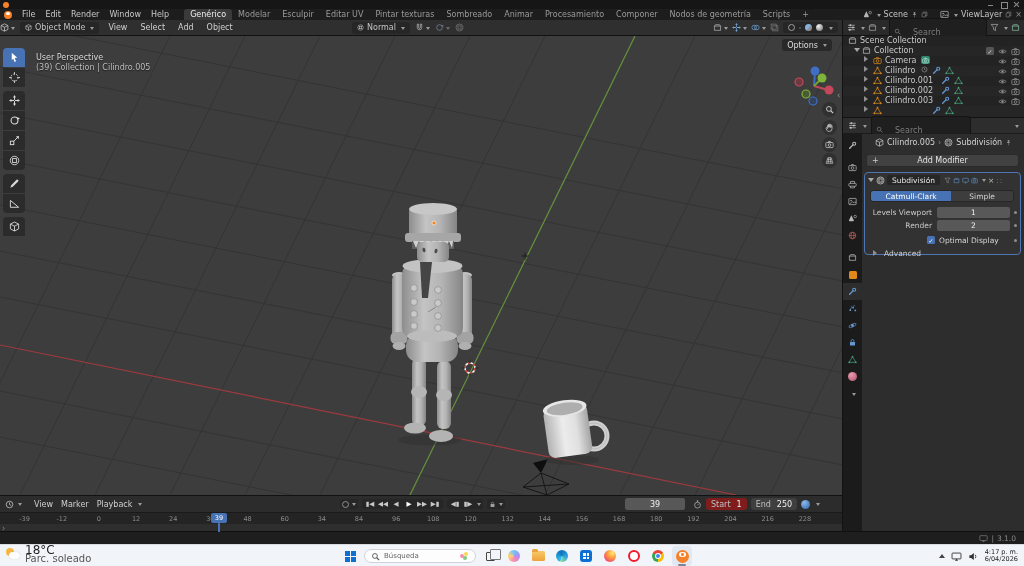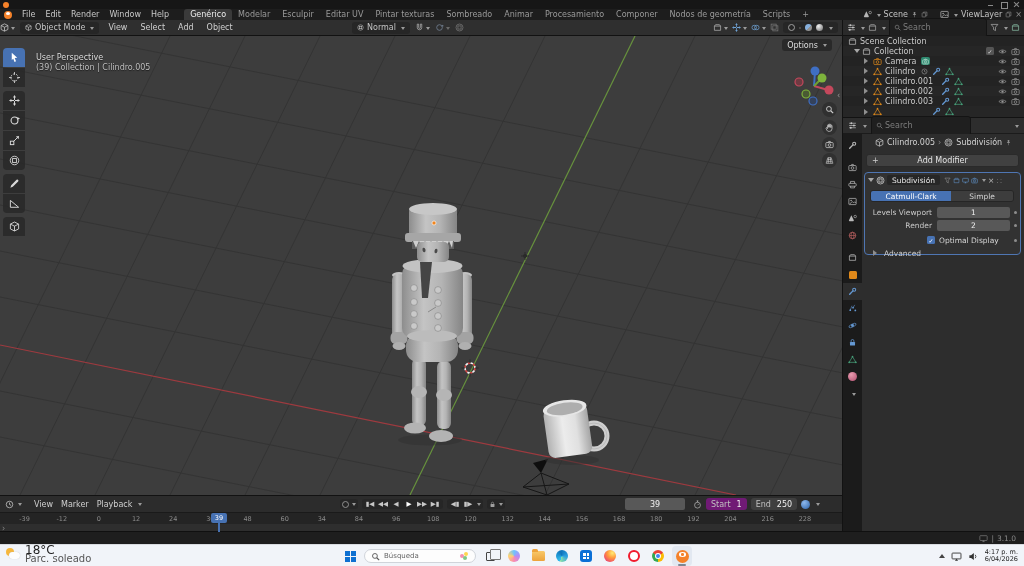--- a/index.html
+++ b/index.html
@@ -38,23 +38,23 @@
 .pill{background:#262626;border-radius:3px;padding:1.5px 5px;display:flex;align-items:center;gap:3px;white-space:nowrap}
 .hmenu{padding:0 4px;color:#d0d0d0;white-space:nowrap}
 .sph{width:7px;height:7px;border-radius:50%;flex:none}
 .sph.wire{border:1px solid #9f9f9f}
 .sph.solid{background:#d8d8d8}
 .sph.mat{background:linear-gradient(135deg,#86b0dd 50%,#909090 50%)}
 .sph.rend{background:radial-gradient(circle at 35% 30%,#f2f2f2,#6a6a6a)}
 .selwrap{background:#565656;border-radius:2px;padding:1px}
 
 #outheader{left:843px;top:20px;width:181px;height:16px;background:#2a2a2a;border-bottom:1px solid #121212;display:flex;align-items:center;gap:3px;padding:0 4px}
-.srch{background:#1f1f1f;border:1px solid #141414;border-radius:3px;height:11px;display:flex;align-items:center;gap:2px;padding:9px 4px;color:#7d7d7d;flex:1}
+.srch{background:#1f1f1f;border:1px solid #141414;border-radius:3px;height:11px;display:flex;gap:12px;padding:9px 4px;color:#7d7d7d;flex:1}
 #outliner{left:843px;top:36px;width:181px;height:81px;background:#232323;overflow:hidden}
-.orow{height:10px;display:flex;align-items:center;gap:2px;padding-left:4px;position:relative;white-space:nowrap}
+.orow{height:10px;display:flex;gap:2px;padding-left:4px;position:relative;white-space:nowrap}
 .orow:nth-child(even){background:#262626}
 .orow .rt{position:absolute;right:4px;top:0;height:10px;display:flex;align-items:center;gap:4px}
 .olbl{color:#c9c9c9;margin-left:1px}
 .chip{width:9px;height:8px;border-radius:2px;background:#2f8a70;display:flex;align-items:center;justify-content:center;margin-left:3px;color:#d8efe6}
 
 #props{left:843px;top:117px;width:181px;height:414px;background:#2d2d2d;border-top:1px solid #121212}
 #propsearch{height:16px;display:flex;align-items:center;gap:4px;padding:0 5px;background:#2d2d2d;border-bottom:1px solid #1b1b1b}
 #ptabs{position:absolute;left:0;top:16px;bottom:0;width:19px;background:#1b1b1b;display:flex;flex-direction:column;align-items:center;padding-top:3px}
 .ptab{width:19px;height:17px;display:flex;align-items:center;justify-content:center;flex:none}
 .ptab.sel{background:#2d2d2d}
@@ -995,21 +995,21 @@
               <use href="#s-lock"></use>
             </svg>
           <span class="cv"></span>
         </span>
       </span>
       <span class="flex abs" style="left:625px;gap:4px">
         <span class="pfield" style="width:60px;flex:none;background:#585858;height:12px">39</span>
         <svg class="ic" style="color:#b5b5b5">
             <use href="#s-stopwatch"></use>
           </svg>
-        <span class="pill" style="background:#701a75;gap:6px">
+        <span class="pill" style="background:#7f1d1d;gap:6px">
           <span style="color:#c0c0c0">Start</span>
           <span style="color:#f0f0f0">1</span>
         </span>
         <span class="pill" style="background:#3f3f3f;gap:6px">
           <span style="color:#c0c0c0">End</span>
           <span style="color:#f0f0f0">250</span>
         </span>
         <span class="ball"></span>
         <span class="cv"></span>
       </span>

